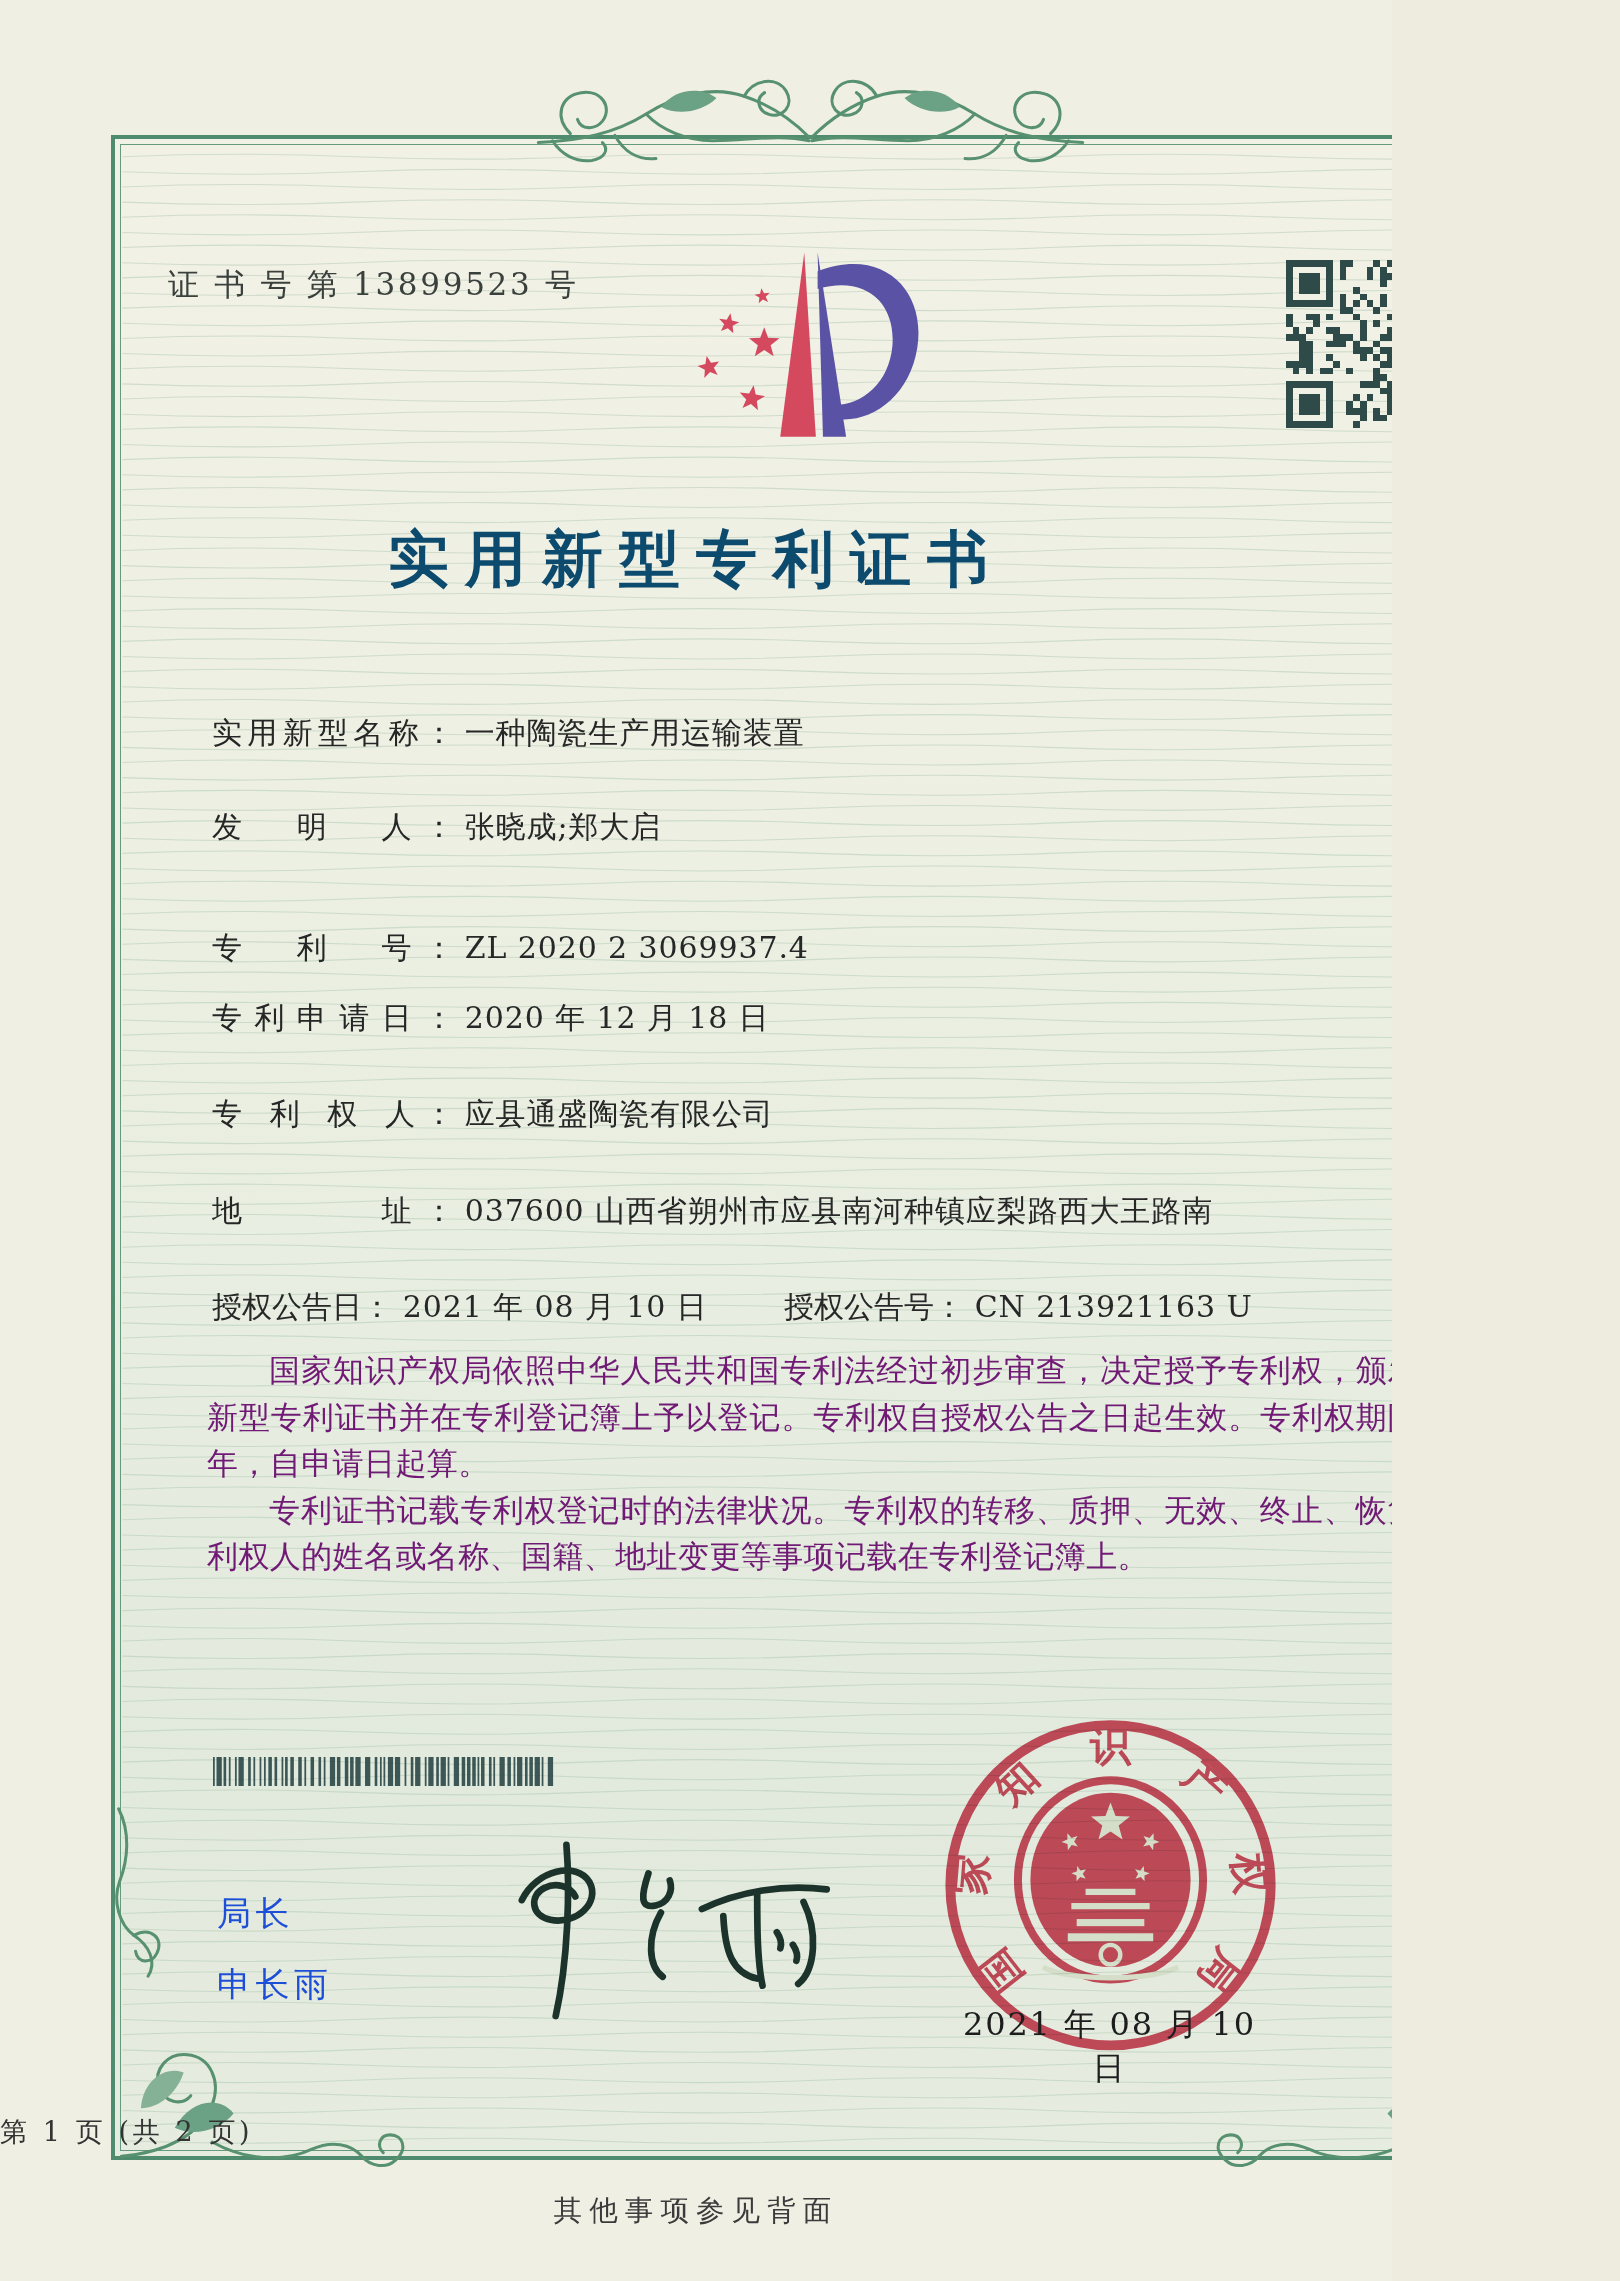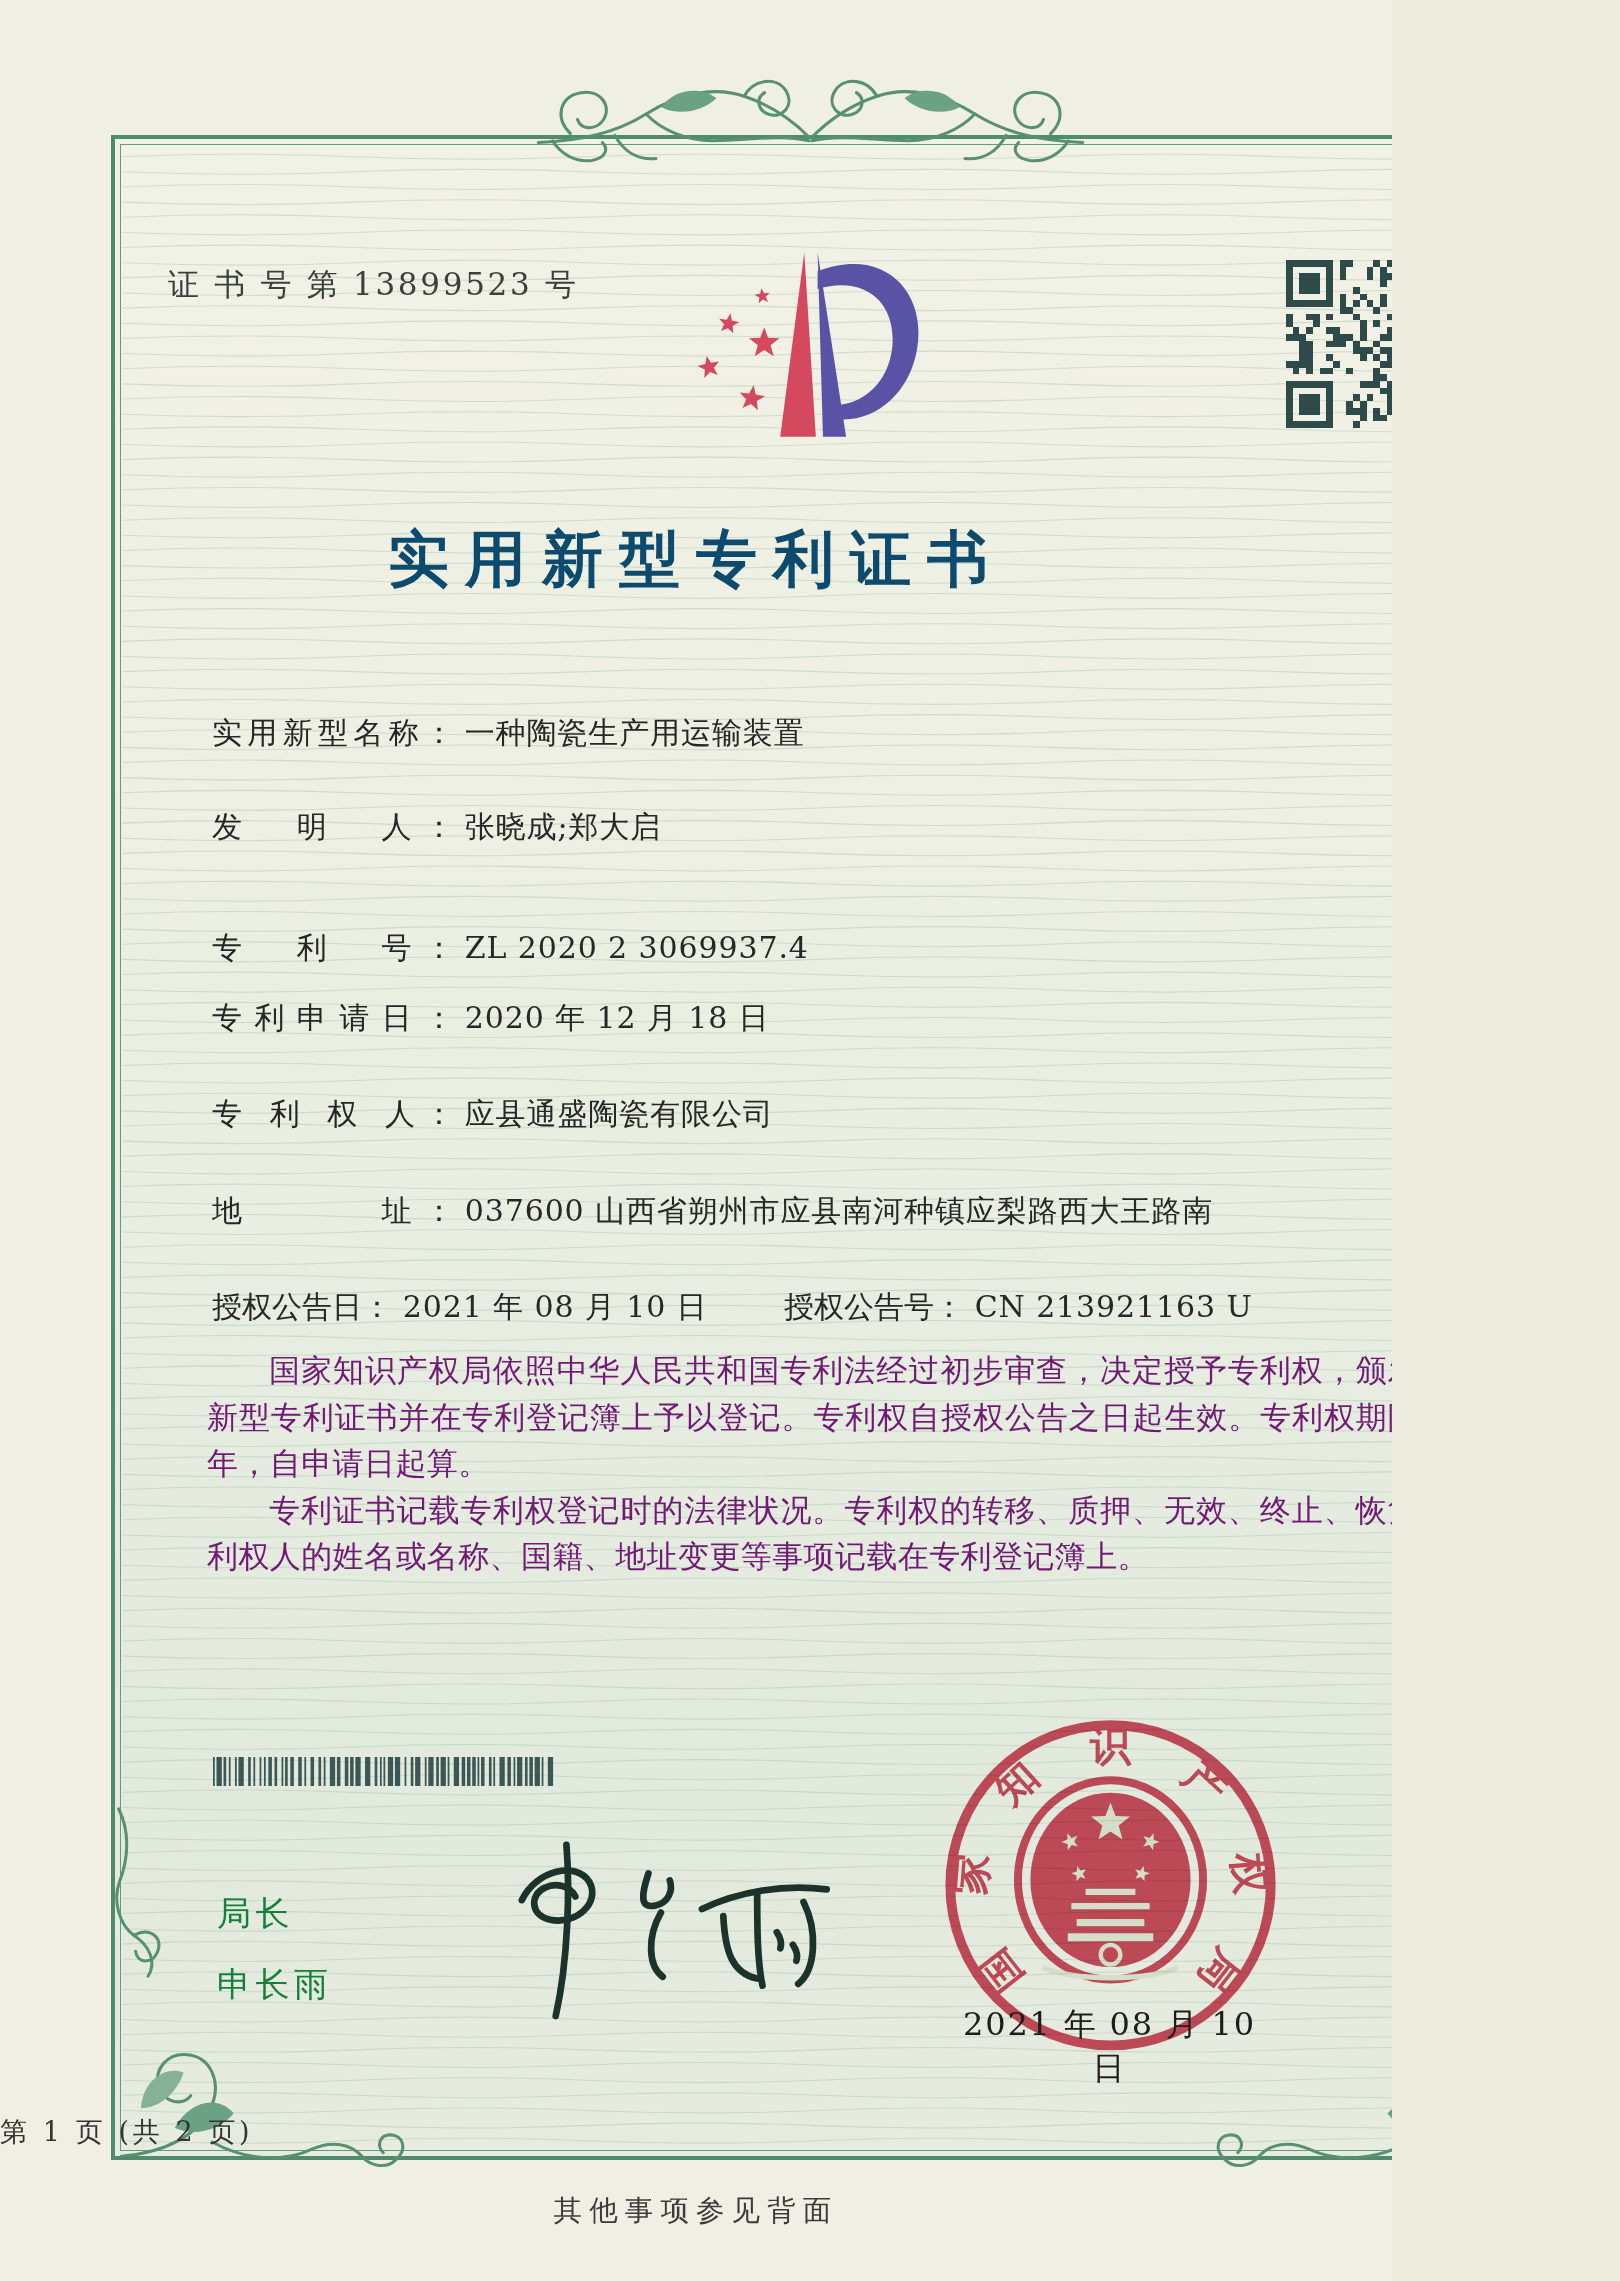--- a/index.html
+++ b/index.html
@@ -14,21 +14,21 @@
   .abs{position:absolute;}
   .cert-no{left:168px;top:264px;font-size:31px;letter-spacing:2.7px;color:#3a403c;}
   .title{left:0;top:519px;width:100%;text-align:center;font-size:61px;font-weight:700;
          letter-spacing:16px;color:#0c4a6e;}
   .field{left:212px;width:1265px;font-size:30px;color:#272727;white-space:nowrap;}
   .flabel{display:inline-block;width:242px;text-align:justify;text-align-last:justify;color:#262626;}
   .fvalue{margin-left:10.7px;letter-spacing:0.9px;}
   .grant-no{position:absolute;left:572px;top:0;}
   .paras{left:207px;top:1347px;width:1276px;font-size:31px;line-height:1.5;text-align:justify;color:#701a75;}
   .paras p{margin:0;text-indent:2em;letter-spacing:0.4px;}
-  .signer{left:217px;top:1878px;font-size:34px;letter-spacing:4.5px;color:#15803d;line-height:2.1;}
+  .signer{left:217px;top:1878px;font-size:34px;letter-spacing:4.5px;color:#1d4ed8;line-height:2.1;}
   .seal-date{left:958px;top:2003px;width:303px;text-align:center;font-size:32px;
              letter-spacing:1.8px;color:#1d1d1d;}
   .page-indicator{left:0;top:2114px;width:100%;text-align:left;font-size:27px;letter-spacing:3.6px;color:#333;}
   .back-note{left:0;top:2192px;width:100%;text-align:center;font-size:28.5px;letter-spacing:7.1px;color:#3b3b3b;}
   .seal-svg{mix-blend-mode:multiply;opacity:.92;}
   .seal-text text{font-size:46px;font-weight:700;fill:#d14056;font-family:"DejaVu Serif",serif;}
 </style>
 </head>
 <body>
 

